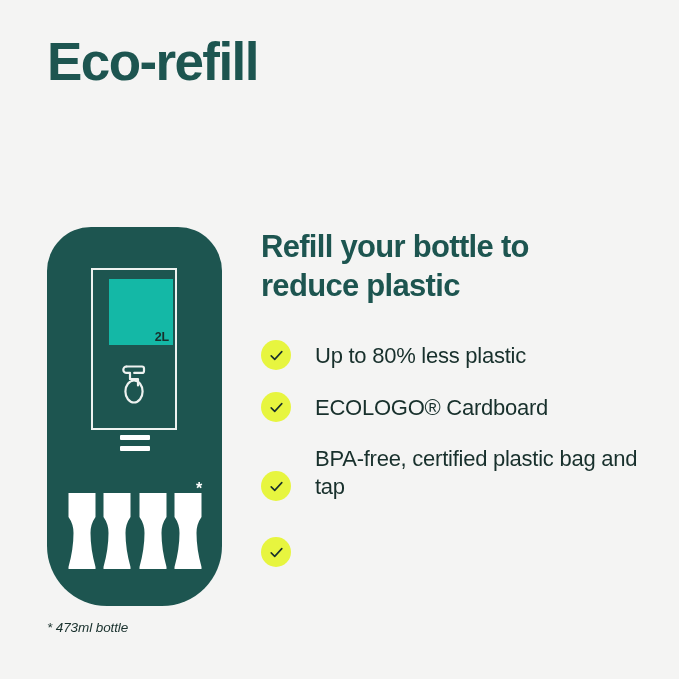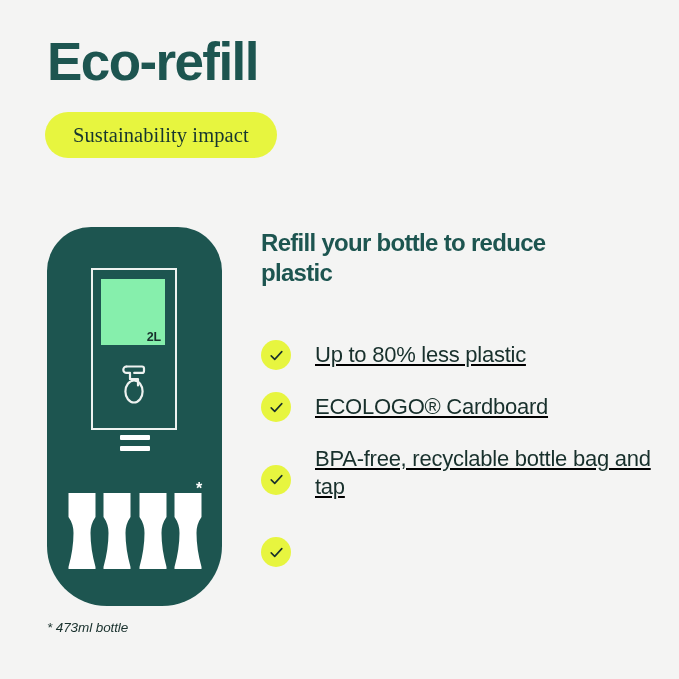--- a/index.html
+++ b/index.html
@@ -81,25 +81,25 @@
     left: 3px;
     top: 3px;
     right: 3px;
     bottom: 3px;
     border: 1px solid #1d5550;
     box-sizing: border-box;
   }
 
   .label-panel {
     position: absolute;
-    left: 8px;
+    left: 16px;
     top: 9px;
     width: 64px;
     height: 66px;
-    background: #86efac;
+    background: #14b8a6;
   }
   .label-volume {
     position: absolute;
     right: 4px;
     bottom: 1px;
     font-size: 12.5px;
     font-weight: 700;
     color: #18302c;
     letter-spacing: -0.2px;
   }
@@ -153,41 +153,40 @@
     font-weight: 700;
     line-height: 1;
   }
 
   
   .content-heading {
     position: absolute;
     left: 261px;
     top: 228px;
     width: 360px;
-    font-size: 24px;
+    font-size: 31px;
     font-weight: 700;
     line-height: 1.25;
     letter-spacing: -0.7px;
     color: #1d5550;
   }
 
   .feature-list {
     position: absolute;
     left: 261px;
     top: 340px;
     width: 400px;
     list-style: none;
     margin: 0;
     padding: 0;
   }
   .feature-item {
     display: flex;
-    align-items: center;
+    align-items: flex-end;
     margin-bottom: 22px;
-    text-decoration: underline;
   }
   .check-circle {
     flex: 0 0 auto;
     width: 30px;
     height: 30px;
     border-radius: 50%;
     background: #e7f53f;
     display: flex;
     align-items: center;
     justify-content: center;
@@ -214,23 +213,20 @@
     letter-spacing: -0.1px;
   }
 </style>
 </head>
 <body>
 
 <div id="page">
 
   <div class="page-title">Eco-refill</div>
 
-  <div class="badge">
-    <span class="badge-label">Sustainability impact</span>
-  </div>
 
   <div class="illustration">
 
     <div class="box-outer">
       <div class="box-inner-pad"></div>
 
       <div class="label-panel">
         <span class="label-volume">2L</span>
       </div>
 
@@ -287,21 +283,21 @@
       </span>
       <span class="feature-text">ECOLOGO® Cardboard</span>
     </li>
 
     <li class="feature-item two-line">
       <span class="check-circle">
         <svg viewBox="0 0 24 24" width="17" height="17" fill="none" stroke="#18302c" stroke-width="2.2" stroke-linecap="round" stroke-linejoin="round">
           <path d="M4.5 12.5 L9.5 17.5 L19.5 6.5"></path>
         </svg>
       </span>
-      <span class="feature-text">BPA-free, recyclable bottle bag and tap</span>
+      <span class="feature-text">BPA-free, certified plastic bag and tap</span>
     </li>
 
     <li class="feature-item two-line">
       <span class="check-circle">
         <svg viewBox="0 0 24 24" width="17" height="17" fill="none" stroke="#18302c" stroke-width="2.2" stroke-linecap="round" stroke-linejoin="round">
           <path d="M4.5 12.5 L9.5 17.5 L19.5 6.5"></path>
         </svg>
       </span>
     </li>
   </ul>

